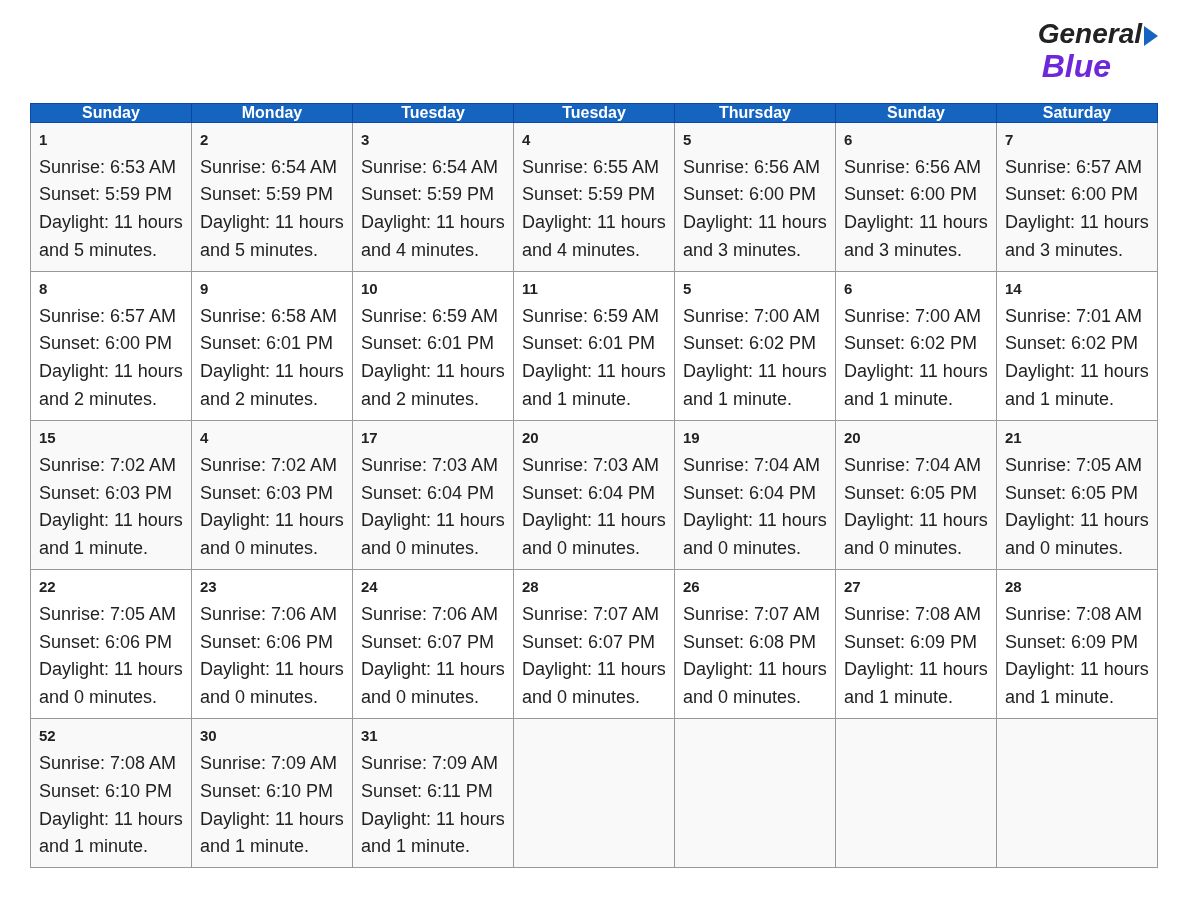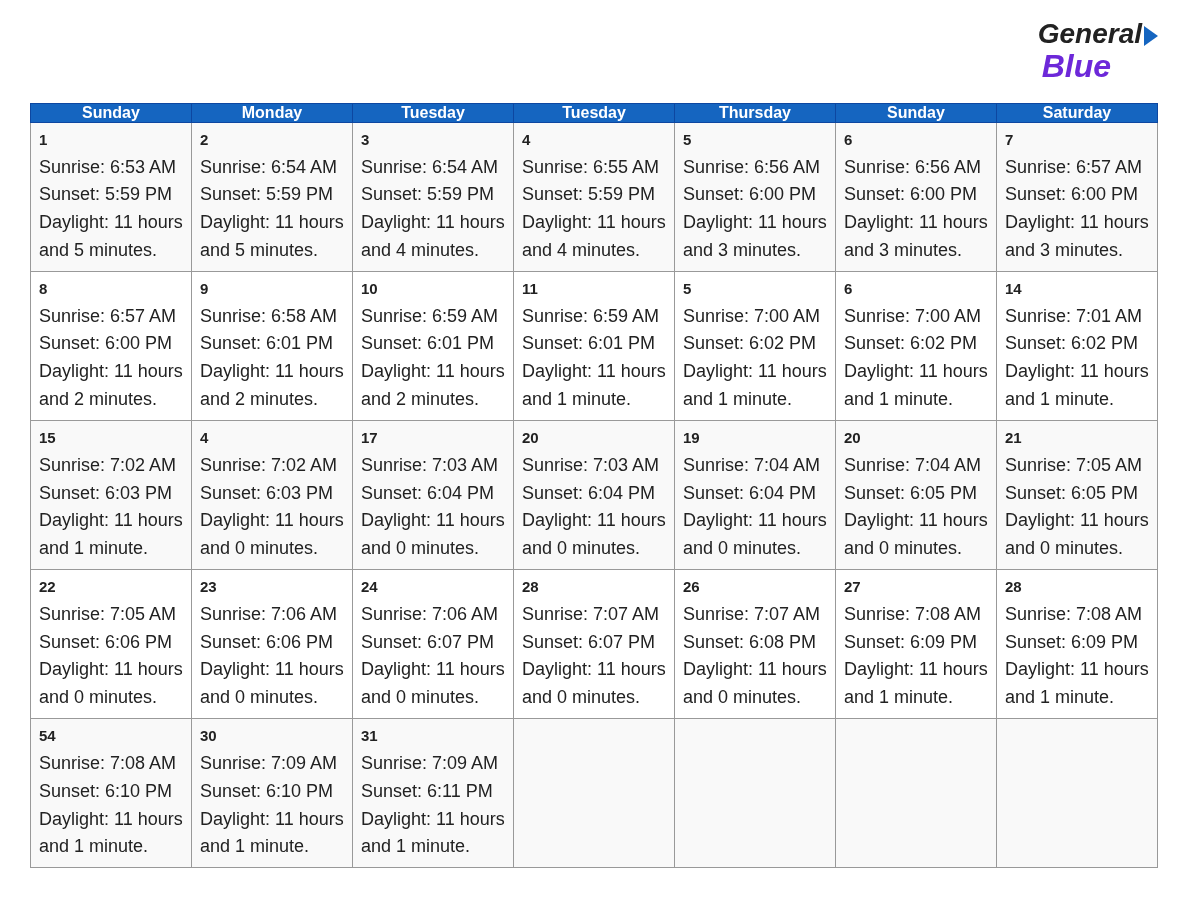--- a/index.html
+++ b/index.html
@@ -254,21 +254,21 @@
           <span class="day-number">27</span>
 <div class="day-info">Sunrise: 7:08 AM<br>Sunset: 6:09 PM<br>Daylight: 11 hours and 1 minute.</div>
         </td>
         <td>
           <span class="day-number">28</span>
 <div class="day-info">Sunrise: 7:08 AM<br>Sunset: 6:09 PM<br>Daylight: 11 hours and 1 minute.</div>
         </td>
       </tr>
       <tr>
         <td>
-          <span class="day-number">54</span>
+          <span class="day-number">52</span>
 <div class="day-info">Sunrise: 7:08 AM<br>Sunset: 6:10 PM<br>Daylight: 11 hours and 1 minute.</div>
         </td>
         <td>
           <span class="day-number">30</span>
 <div class="day-info">Sunrise: 7:09 AM<br>Sunset: 6:10 PM<br>Daylight: 11 hours and 1 minute.</div>
         </td>
         <td>
           <span class="day-number">31</span>
 <div class="day-info">Sunrise: 7:09 AM<br>Sunset: 6:11 PM<br>Daylight: 11 hours and 1 minute.</div>
         </td>

